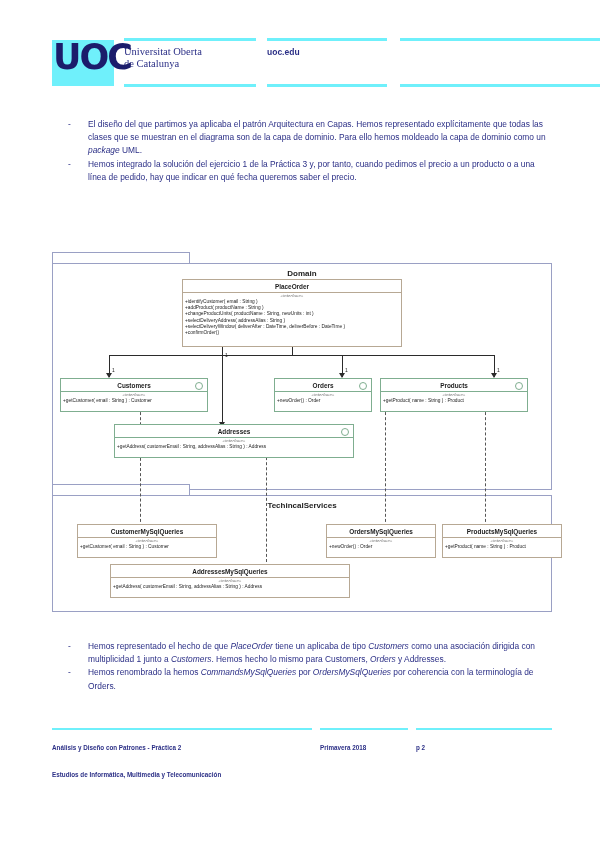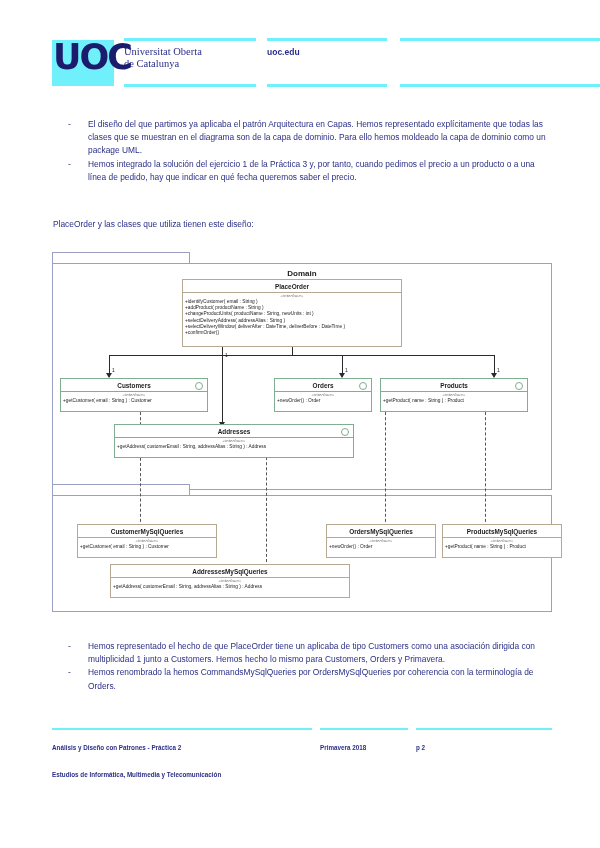--- a/index.html
+++ b/index.html
@@ -103,21 +103,21 @@
     top: 0;
   }
   .lead {
     position: absolute;
     left: 53px;
     top: 218px;
     width: 490px;
     font-size: 8.4px;
     line-height: 13px;
   }
-  .it { }
+  .it { font-style: italic; }
 
   
   .diagram {
     position: absolute;
     left: 52px;
     top: 252px;
     width: 500px;
     height: 358px;
   }
   .pkg {
@@ -282,30 +282,30 @@
     <div class="bullet">
       <span class="dash">-</span>
       <span><span>El diseño del que partimos ya aplicaba el patrón Arquitectura en Capas. Hemos representado explícitamente que todas las clases que se muestran en el diagrama son de la capa de dominio. Para ello hemos moldeado la capa de dominio como un </span><span class="it">package</span><span> UML.</span></span>
     </div>
     <div class="bullet">
       <span class="dash">-</span>
       <span><span>Hemos integrado la solución del ejercicio 1 de la Práctica 3 y, por tanto, cuando pedimos el precio a un producto o a una línea de pedido, hay que indicar en qué fecha queremos saber el precio.</span></span>
     </div>
   </div>
 
-  <div class="lead"><span class="it">PlaceOrder</span><span> y las clases que utiliza tienen este diseño:</span></div>
 
   <div class="diagram">
 
     <div class="pkg-tab" style="left:0px; top:0px; width:136px; height:12px;"></div>
     <div class="pkg" style="left:0px; top:11px; width:498px; height:225px;"></div>
     <div class="pkg-title" style="top:17px;">Domain</div>
 
     <div class="pkg-tab" style="left:0px; top:232px; width:136px; height:12px;"></div>
     <div class="pkg" style="left:0px; top:243px; width:498px; height:115px;"></div>
+    <div class="pkg-title" style="top:249px;">TechincalServices</div>
 
     <div class="ln-h" style="left:57px; top:103px; width:385px;"></div>
     <div class="ln-v" style="left:240px; top:95px; height:9px;"></div>
 
     <div class="ln-v" style="left:57px; top:103px; height:22px;"></div>
     <div class="arrowhead" style="left:54px; top:121px;"></div>
     <div class="mult" style="left:60px; top:115px;">1</div>
 
     <div class="ln-v" style="left:290px; top:103px; height:22px;"></div>
     <div class="arrowhead" style="left:287px; top:121px;"></div>
@@ -408,21 +408,21 @@
         <div class="stereo">«interface»</div>
         <div class="op">+getAddress( customerEmail : String, addressAlias : String ) : Address</div>
       </div>
     </div>
 
   </div>
 
   <div class="bullets" style="top:640px;">
     <div class="bullet">
       <span class="dash">-</span>
-      <span><span>Hemos representado el hecho de que </span><span class="it">PlaceOrder</span><span> tiene un aplicaba de tipo </span><span class="it">Customers</span><span> como una asociación dirigida con multiplicidad 1 junto a </span><span class="it">Customers</span><span>. Hemos hecho lo mismo para Customers, </span><span class="it">Orders</span><span> y Primavera.</span></span>
+      <span><span>Hemos representado el hecho de que </span><span class="it">PlaceOrder</span><span> tiene un aplicaba de tipo </span><span class="it">Customers</span><span> como una asociación dirigida con multiplicidad 1 junto a </span><span class="it">Customers</span><span>. Hemos hecho lo mismo para Customers, </span><span class="it">Orders</span><span> y Addresses.</span></span>
     </div>
     <div class="bullet">
       <span class="dash">-</span>
       <span><span>Hemos renombrado la hemos </span><span class="it">CommandsMySqlQueries</span><span> por </span><span class="it">OrdersMySqlQueries</span><span> por coherencia con la terminología de Orders.</span></span>
     </div>
   </div>
 
   <div class="footer">
     <div class="f-rule a"></div>
     <div class="f-rule b"></div>

